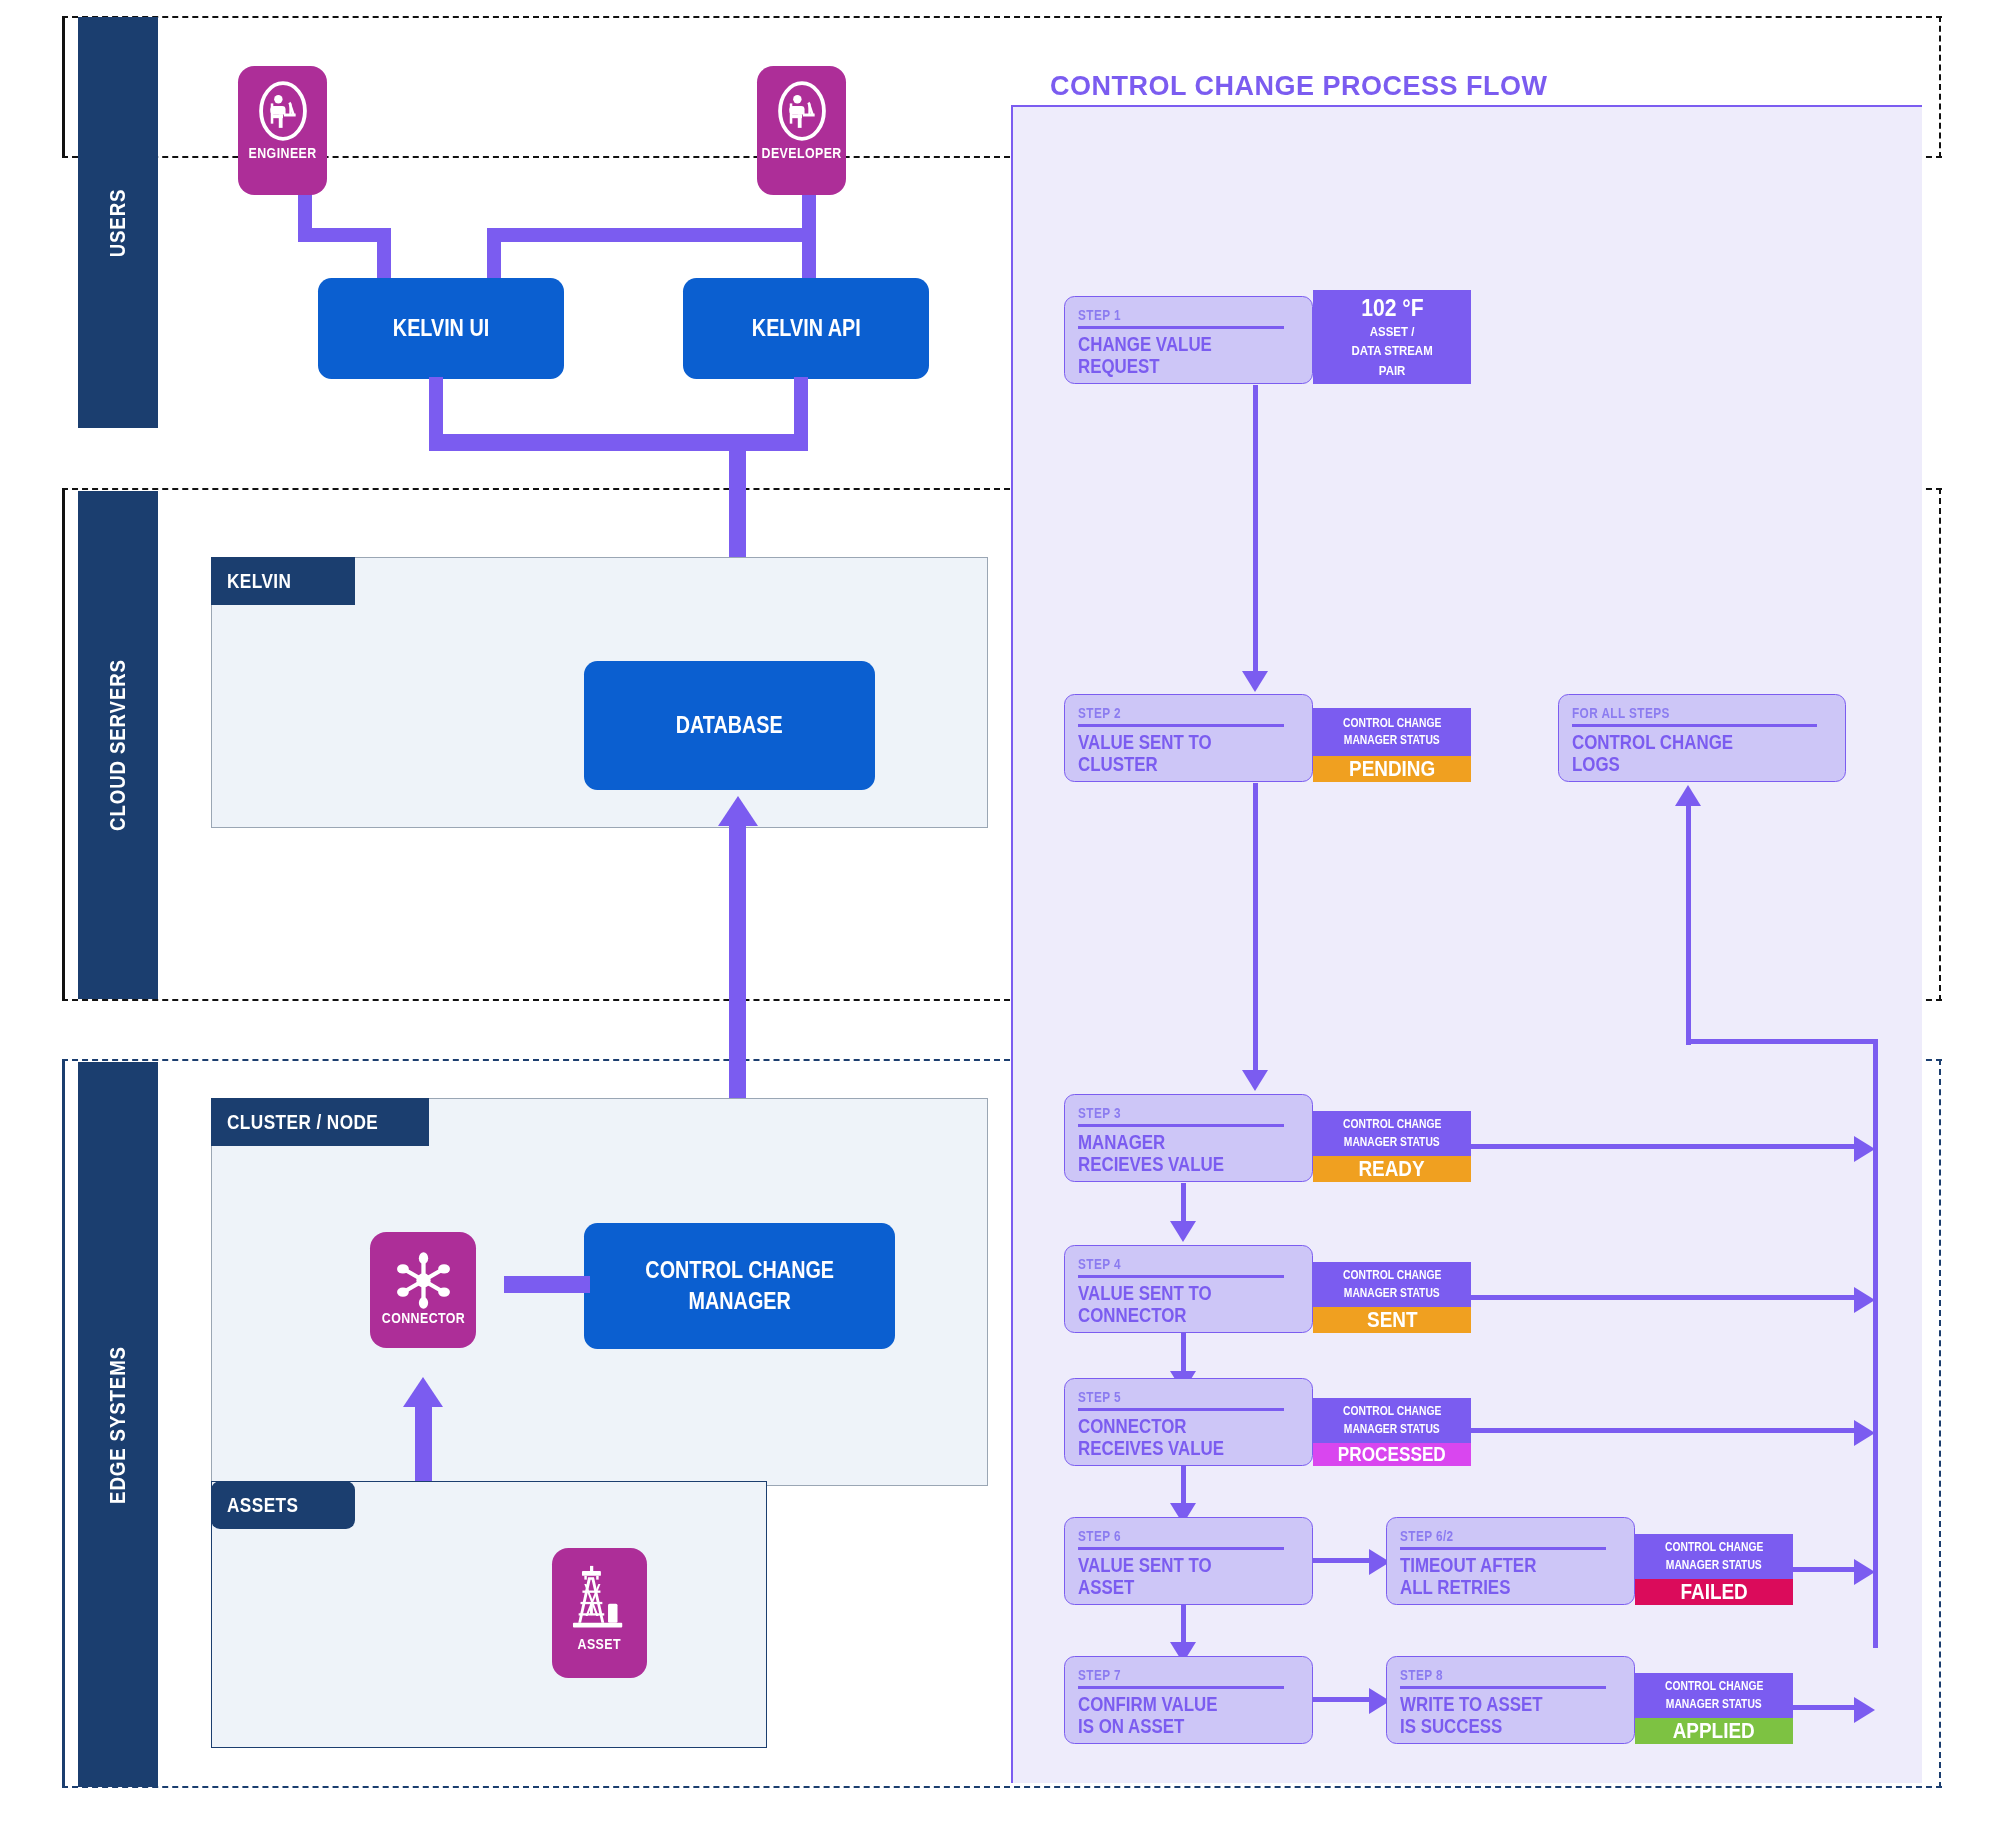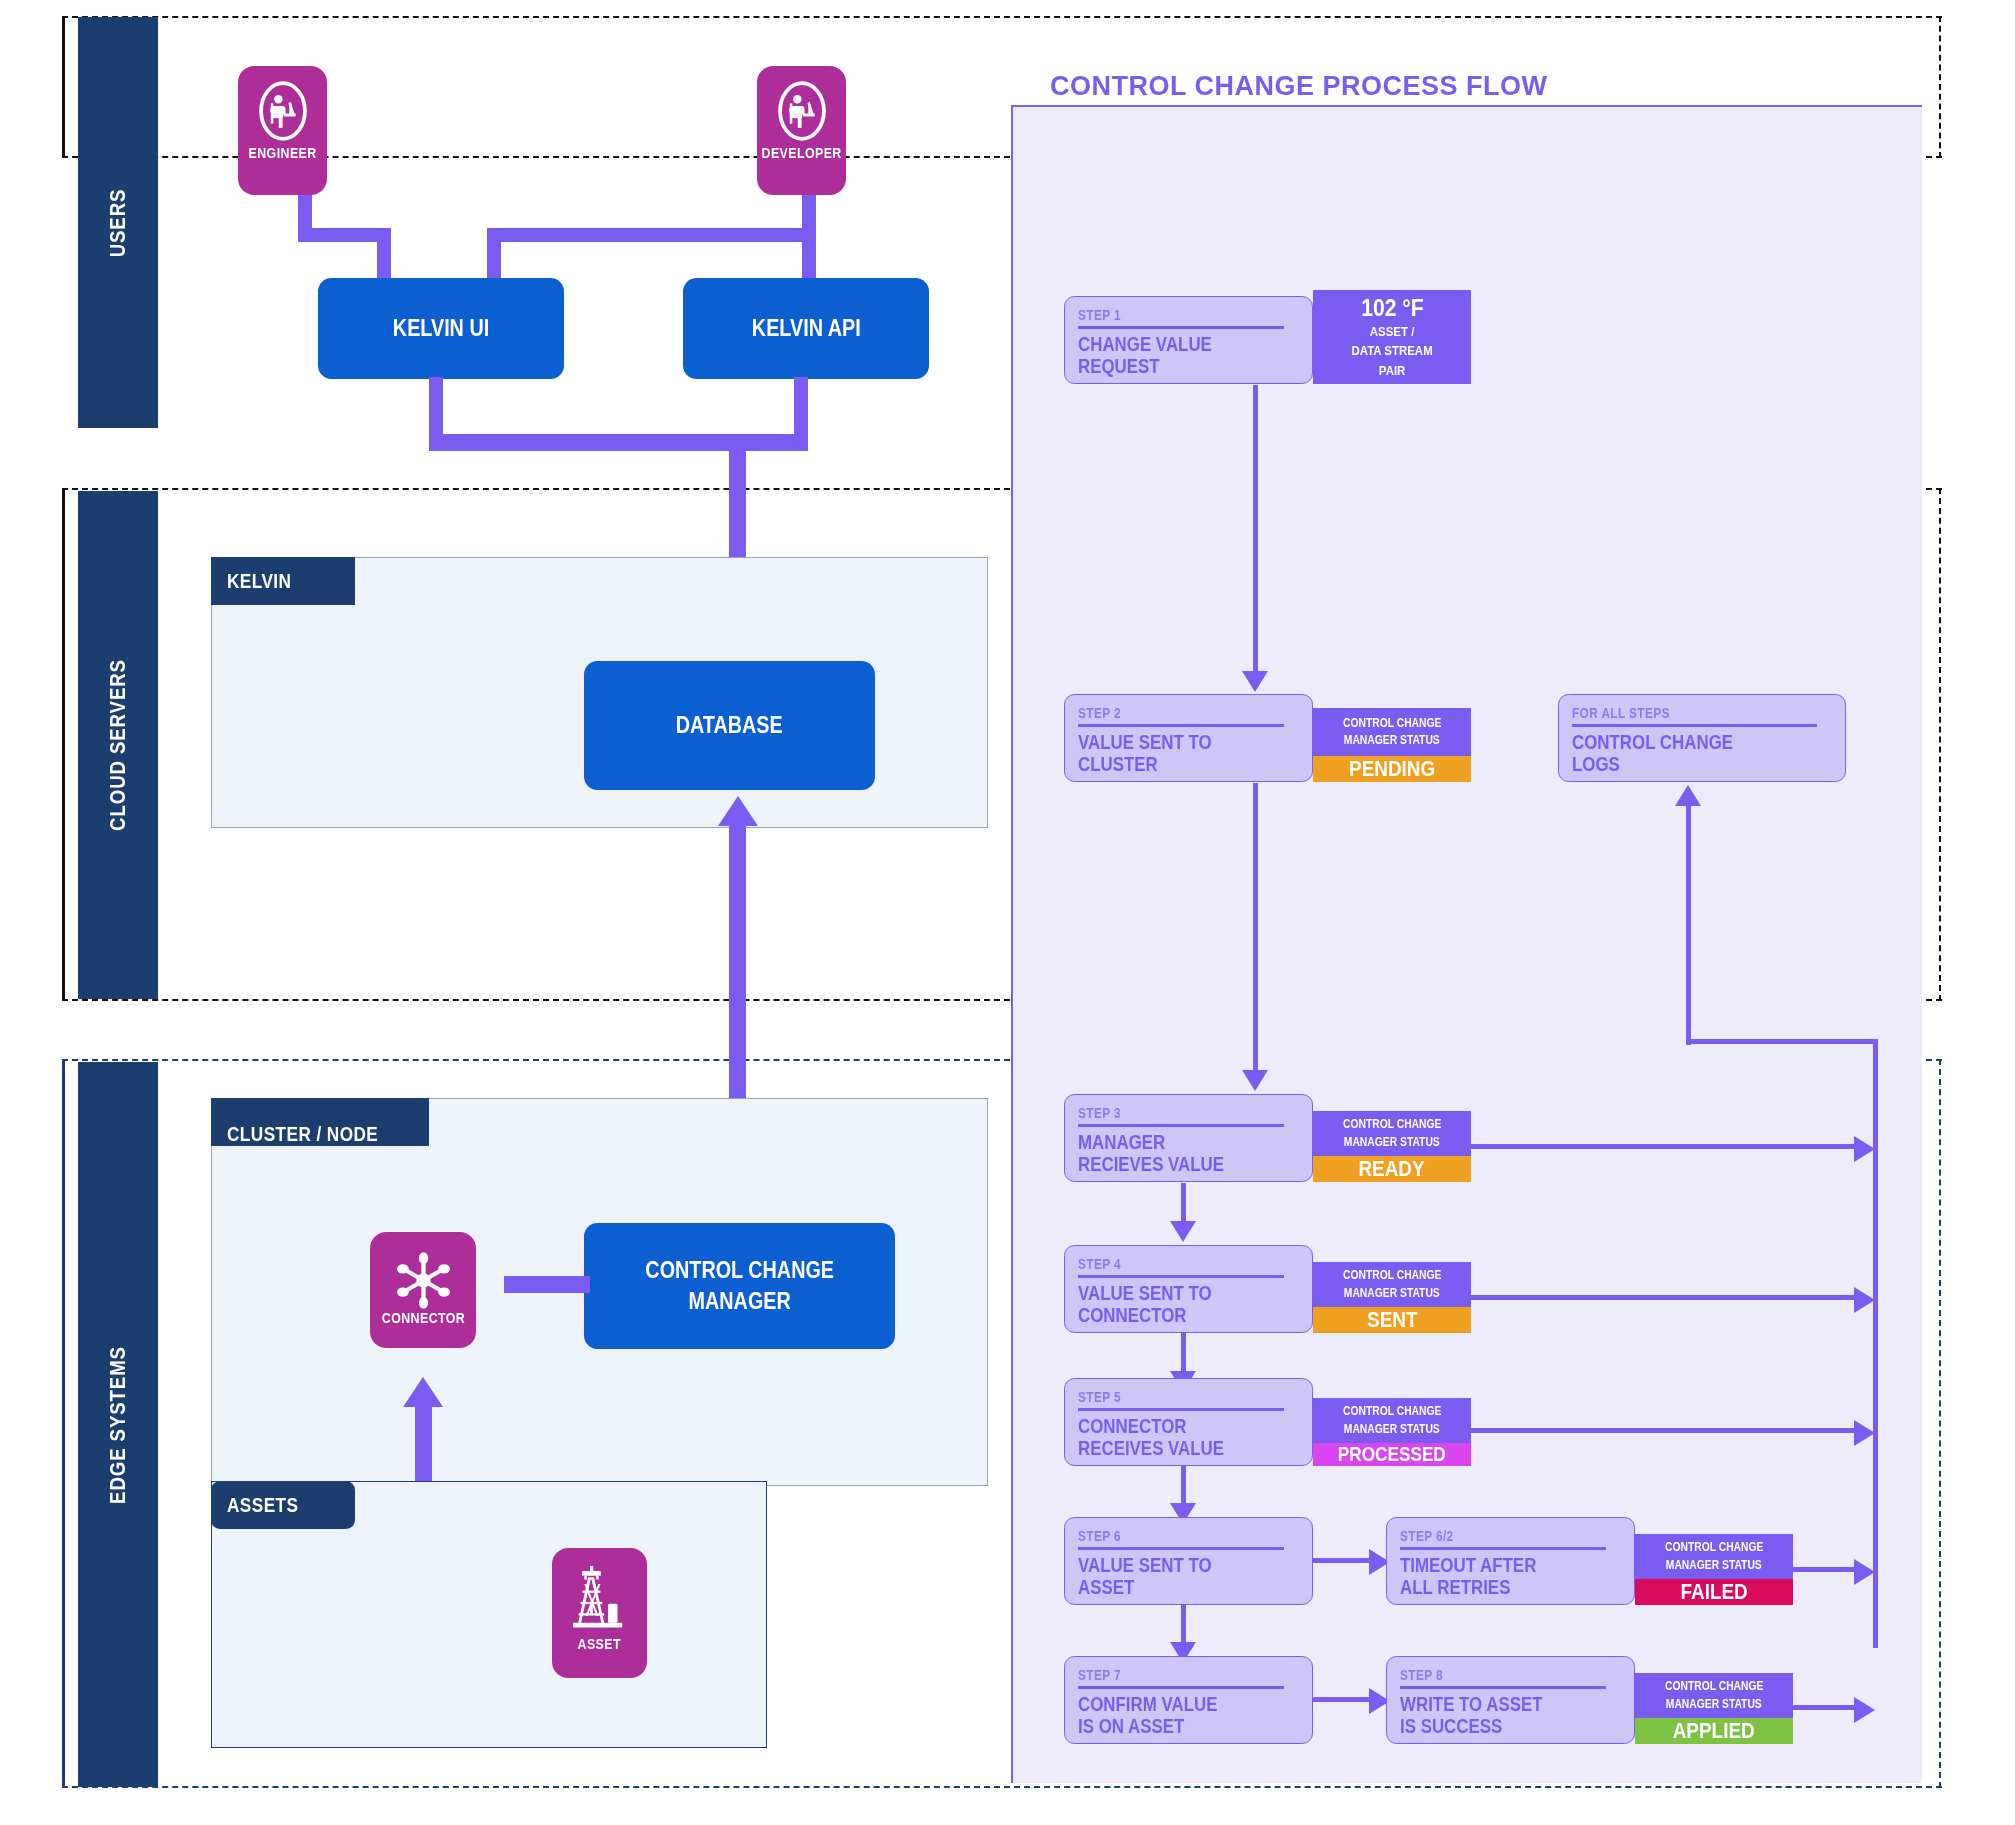--- a/index.html
+++ b/index.html
@@ -165,21 +165,21 @@
   </div>
   <div class="abs blue-node" style="left:584px;top:661px;width:291px;height:129px;">
     <div class="txt">DATABASE</div>
   </div>
 
   <div class="abs arrow-u" style="left:718px;top:796px;--w:20px;--h:30px;"></div>
   <div class="abs vthick" style="left:729px;top:824px;width:17.3px;height:369px;"></div>
   <div class="abs arrow-d" style="left:718px;top:1192px;--w:20px;--h:30px;"></div>
 
   <div class="abs group-box" style="left:211px;top:1098px;width:777px;height:388px;"></div>
-  <div class="abs group-tab" style="left:211px;top:1098px;width:218px;height:48px;align-items:flex-end;">
+  <div class="abs group-tab" style="left:211px;top:1098px;width:218px;height:48px;">
     <div class="txt">CLUSTER / NODE</div>
   </div>
 
   <div class="abs blue-node" style="left:584px;top:1223px;width:311px;height:126px;">
     <div class="txt">CONTROL CHANGE
 MANAGER</div>
   </div>
 
   <div class="abs hline" style="left:504px;top:1276px;width:86px;height:17.3px;"></div>
 

